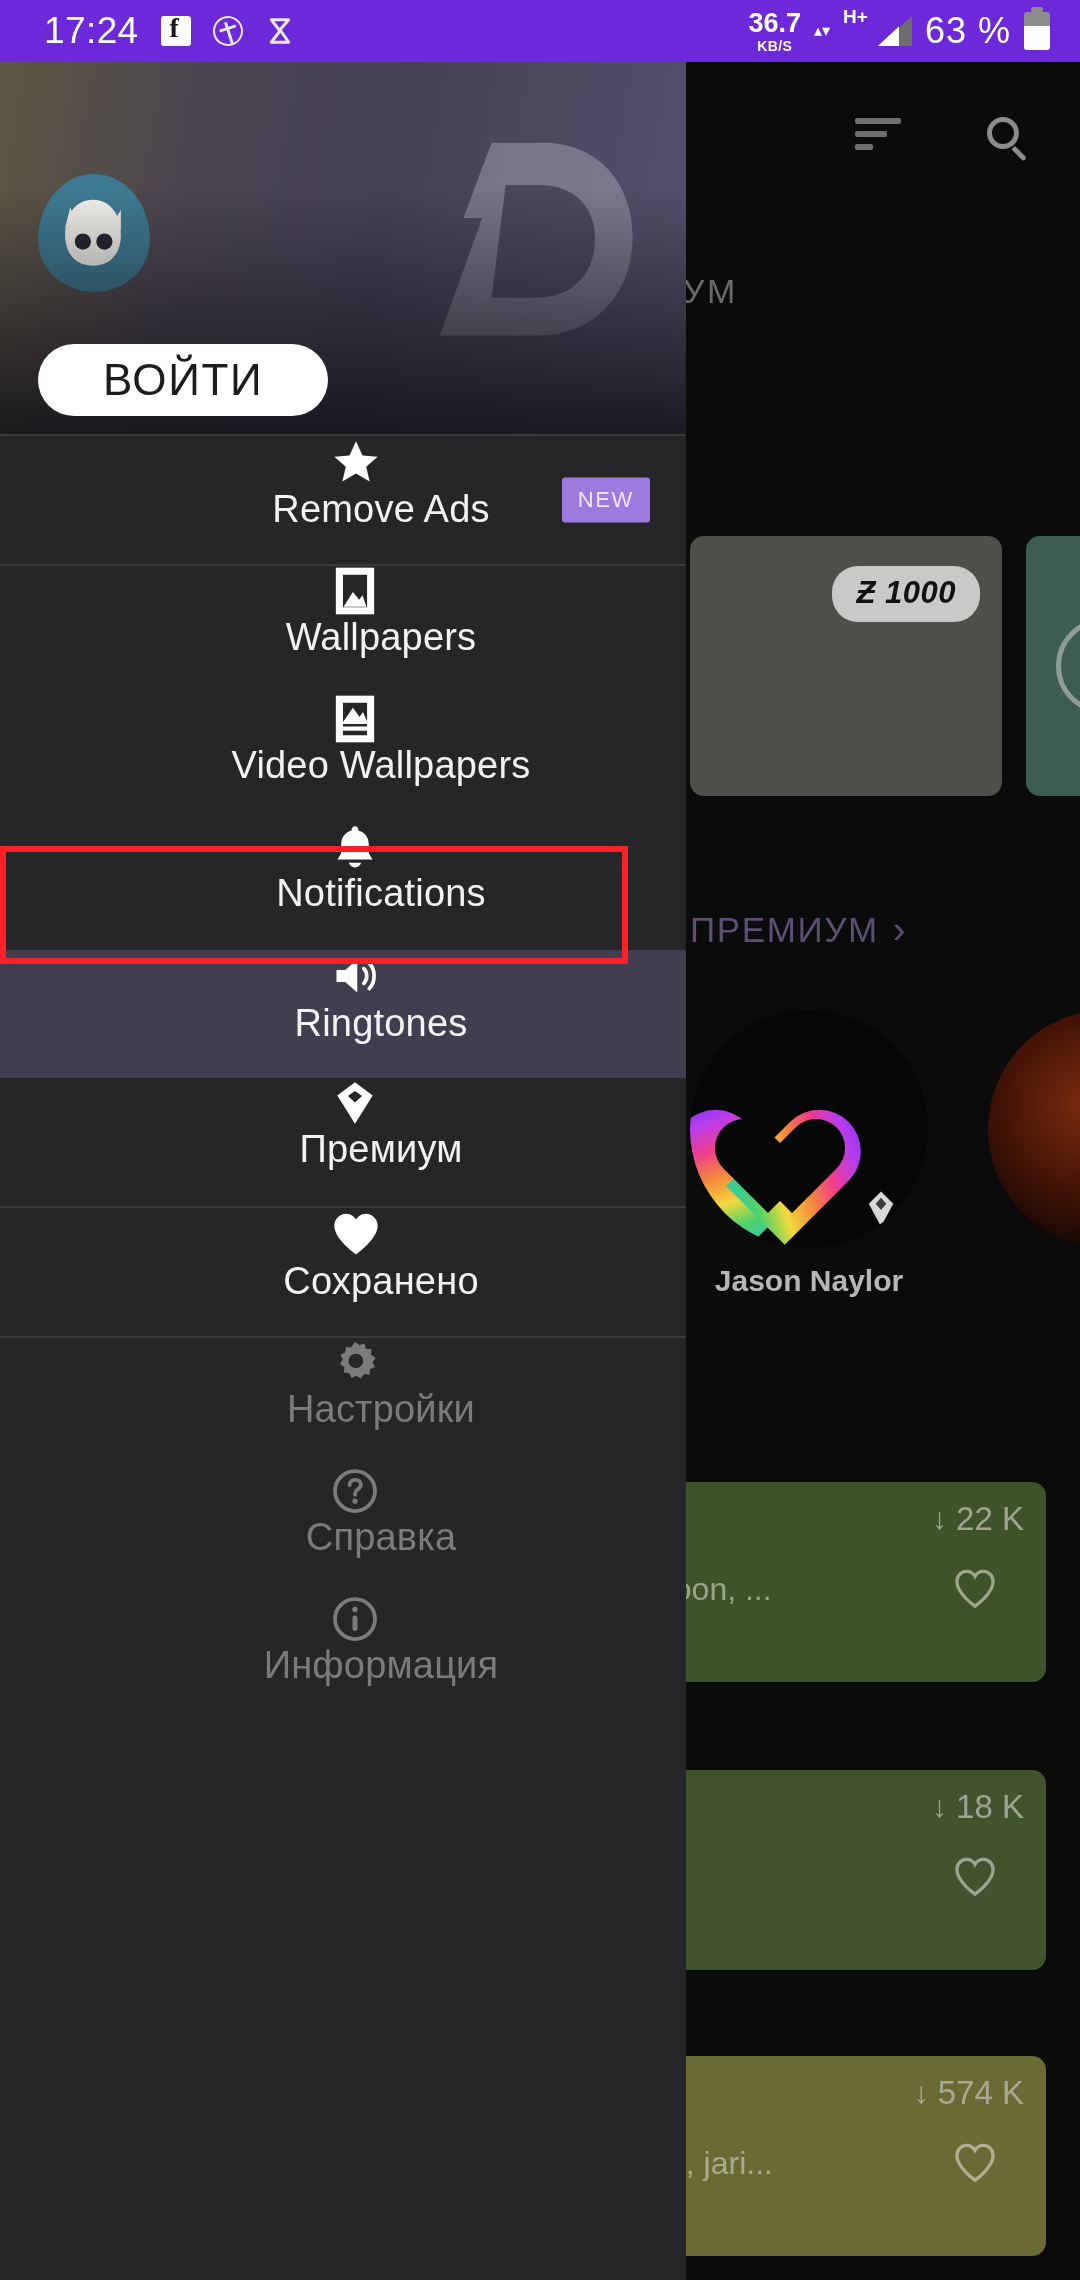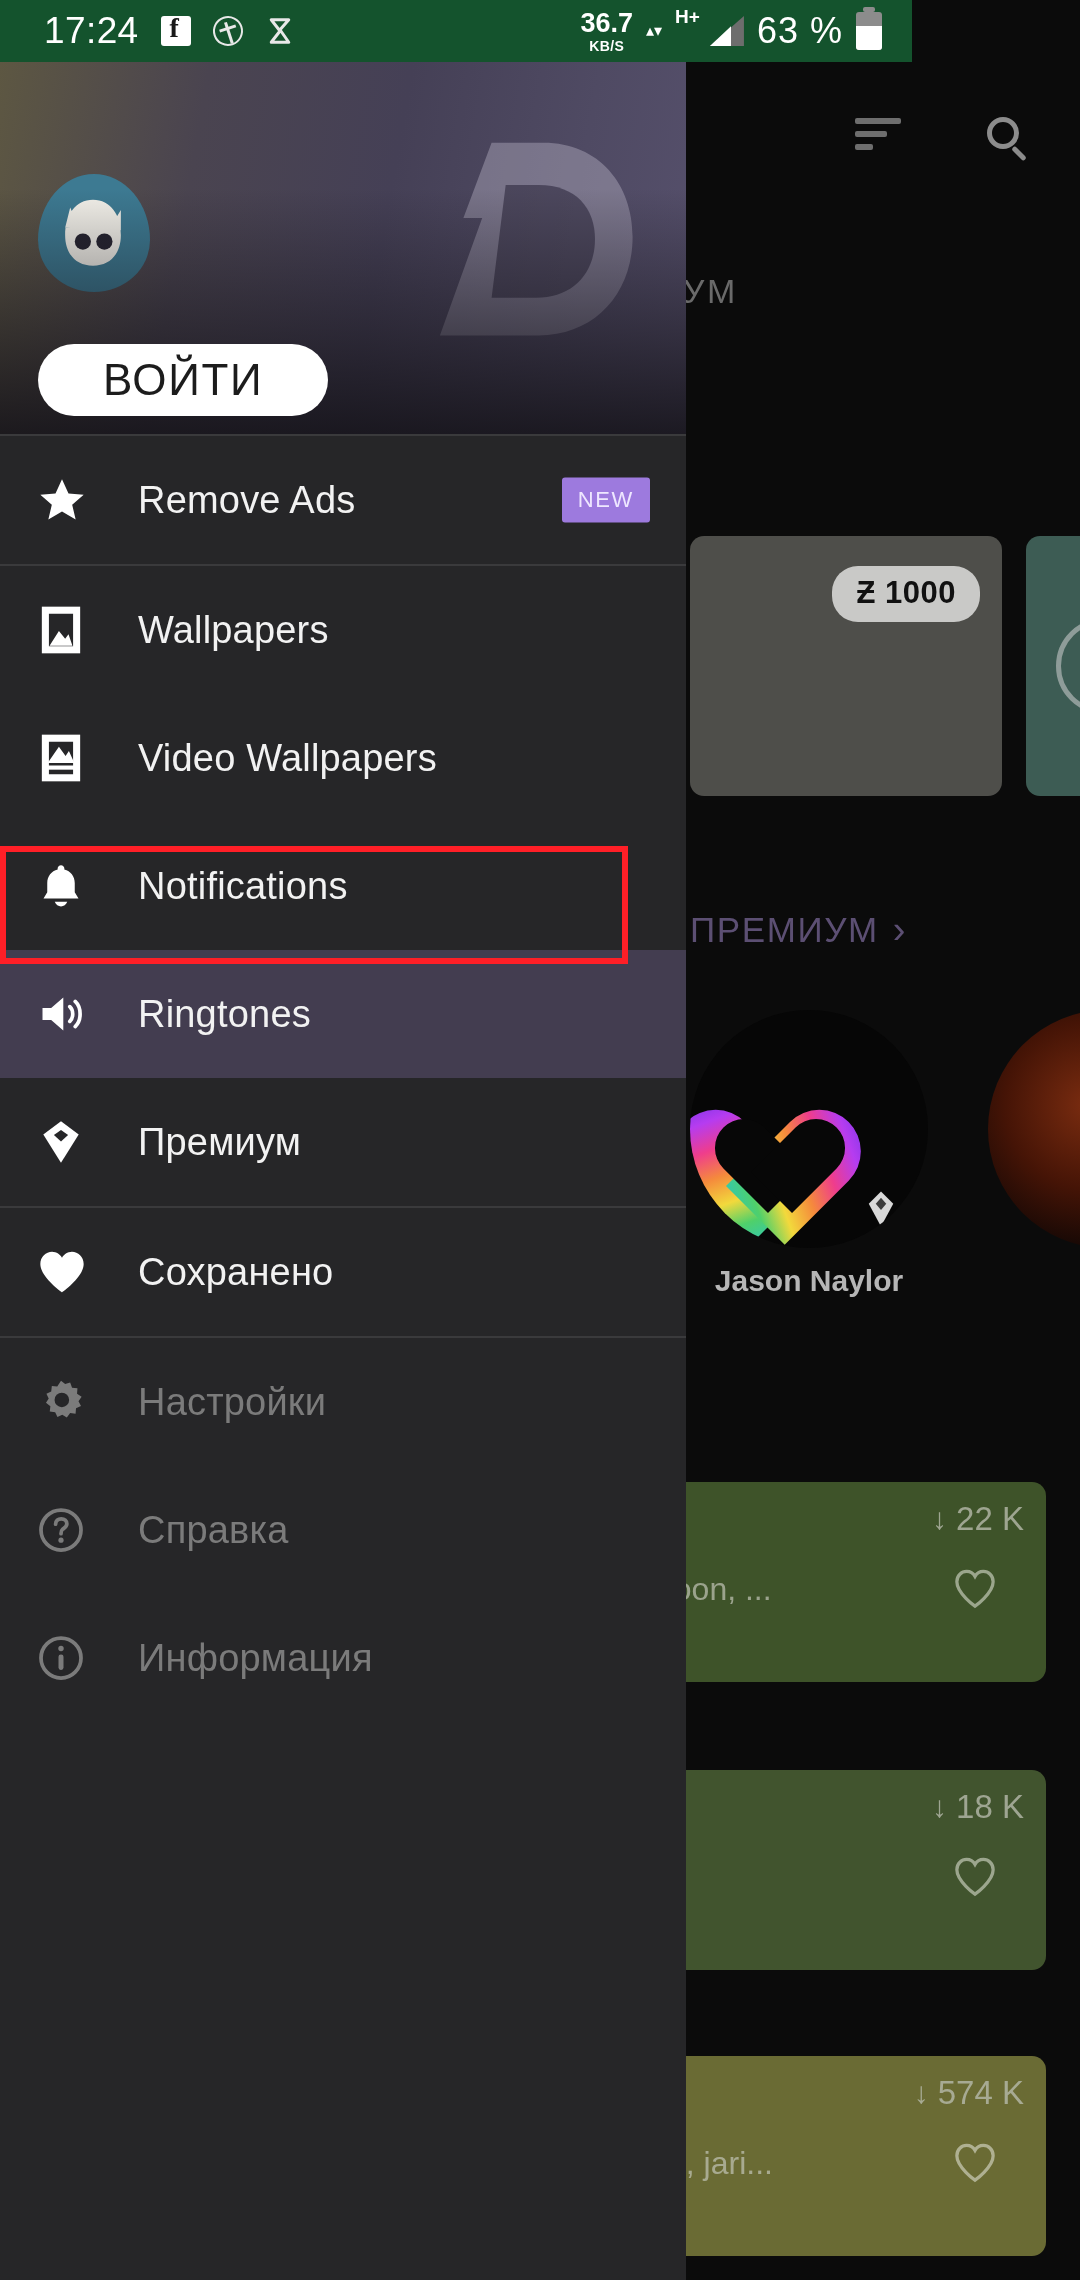--- a/index.html
+++ b/index.html
@@ -25,21 +25,21 @@
   .icon-search .stick{ position:absolute; left:28px; top:30px; width:17px; height:5px;
       background:#8c8c8c; border-radius:3px; transform:rotate(45deg); transform-origin:left center; }
 
   .bg-tab-premium{ position:absolute; left:0; top:272px; width:1080px; text-align:center;
       color:#6a6a6a; font-size:34px; letter-spacing:2.6px; font-weight:400; }
   .bg-tab-premium span{ margin-left:205px; display:inline-block; }
 
   .bg-card-gray{ position:absolute; left:690px; top:536px; width:312px; height:260px;
       background:#4e4e4a; border-radius:14px; }
   .price-pill{ position:absolute; right:22px; top:30px; background:#c9c9c7; color:#111;
-      font-size:31px; font-weight:bold; border-radius:26px; padding:9px 24px 11px; letter-spacing:.5px; }
+      font-size:31px; font-weight:bold; border-radius:26px; padding:9px 24px 11px; letter-spacing:.5px;font-style:italic; }
   .bg-card-teal{ position:absolute; left:1026px; top:536px; width:120px; height:260px;
       background:#3d5c54; border-radius:14px; }
   .bg-card-teal .arc{ position:absolute; left:30px; top:82px; width:96px; height:96px;
       border:5px solid rgba(210,210,210,.55); border-radius:50%; }
 
   .bg-sec-head{ position:absolute; left:690px; top:910px; width:390px; color:#5c4f73;
       font-size:35px; letter-spacing:1.6px; font-weight:500; display:flex; align-items:center; gap:14px; }
   .bg-sec-head .chev{ font-size:38px; line-height:1; }
 
   .artist{ position:absolute; }
@@ -75,21 +75,21 @@
   .song-row .dl .arrow{ font-size:30px; }
   .song-row .fav{ position:absolute; right:48px; top:86px; width:46px; height:42px; opacity:.55; }
   .song-row .sub{ position:absolute; left:0; bottom:74px; color:#c3c6b8; font-size:32px; opacity:.7; }
   #song-1{ left:620px; top:1482px; width:426px; height:200px; background:#3e5329; }
   #song-2{ left:620px; top:1770px; width:426px; height:200px; background:#41542e; }
   #song-3{ left:620px; top:2056px; width:426px; height:200px; background:#6a6b34; }
   #song-1 .sub{ left:36px; }
   #song-3 .sub{ left:32px; }
 
   
-  #statusbar{ position:absolute; left:0; top:0; width:912px; height:62px; background:#14532d; z-index:60; }
+  #statusbar{ position:absolute; left:0; top:0; width:1080px; height:62px; background:#6d28d9; z-index:60; }
   .sb-left{ position:absolute; left:44px; top:0; height:62px; display:flex; align-items:center; gap:22px; }
   .sb-clock{ color:#fff; font-size:37px; font-weight:500; letter-spacing:.4px; }
   .sb-ico{ width:30px; height:30px; position:relative; }
   .fb{ background:#fff; border-radius:3px; }
   .fb::after{ content:"f"; position:absolute; left:9px; top:-4px; color:#1a1a1a; font-size:28px;
       font-weight:bold; font-family:"Liberation Serif",serif; }
   .gsm{ border:2.5px solid #e8e8e8; border-radius:50%; transform:rotate(-18deg); }
   .gsm::after{ content:""; position:absolute; left:50%; top:4px; width:2.5px; height:22px;
       background:#e8e8e8; transform:translateX(-50%); }
   .gsm::before{ content:""; position:absolute; left:5px; top:9px; width:17px; height:2.5px; background:#e8e8e8; }
@@ -121,21 +121,21 @@
   .zedge-watermark{ position:absolute; right:44px; top:52px; width:282px; height:236px; opacity:.42; }
   .avatar-head{ position:absolute; left:38px; top:112px; width:112px; height:118px; }
   .avatar-head .blob{ position:absolute; inset:0; background:#3d7a92; border-radius:50% 50% 50% 50%/56% 56% 44% 44%; }
   .login-btn{ position:absolute; left:38px; top:282px; width:290px; height:72px; background:#fff;
       border-radius:40px; display:flex; align-items:center; justify-content:center; }
   .login-btn span{ color:#1c1c1c; font-size:44px; font-weight:500; letter-spacing:1.6px; }
 
   .divider{ width:686px; height:2px; background:#3a3a3c; }
   .menu-group{ background:#262628; }
 
-  .menu-item{ position:relative; display:flex; align-items:center; height:128px; padding-left:36px; }
+  .menu-item{ position:relative; display:flex; align-items:center; height:128px; padding-left:36px;flex-direction:column; }
   .menu-item .mi-icon{ width:62px; display:flex; align-items:center; justify-content:flex-start; }
   .menu-item .mi-label{ margin-left:40px; color:#f2f2f2; font-size:38px; font-weight:400; letter-spacing:.2px; }
   .menu-item.dim .mi-label{ color:#7b7b7b; }
   .menu-item.selected{ background:#433d50; }
   .badge-new{ position:absolute; right:36px; top:50%; transform:translateY(-50%);
       background:#9d7ade; color:#eee6ff; font-size:22px; letter-spacing:1.6px;
       padding:9px 16px 10px; border-radius:3px; font-weight:500; }
 
   .ico{ display:block; }
   .ico-w{ fill:#fff; }

